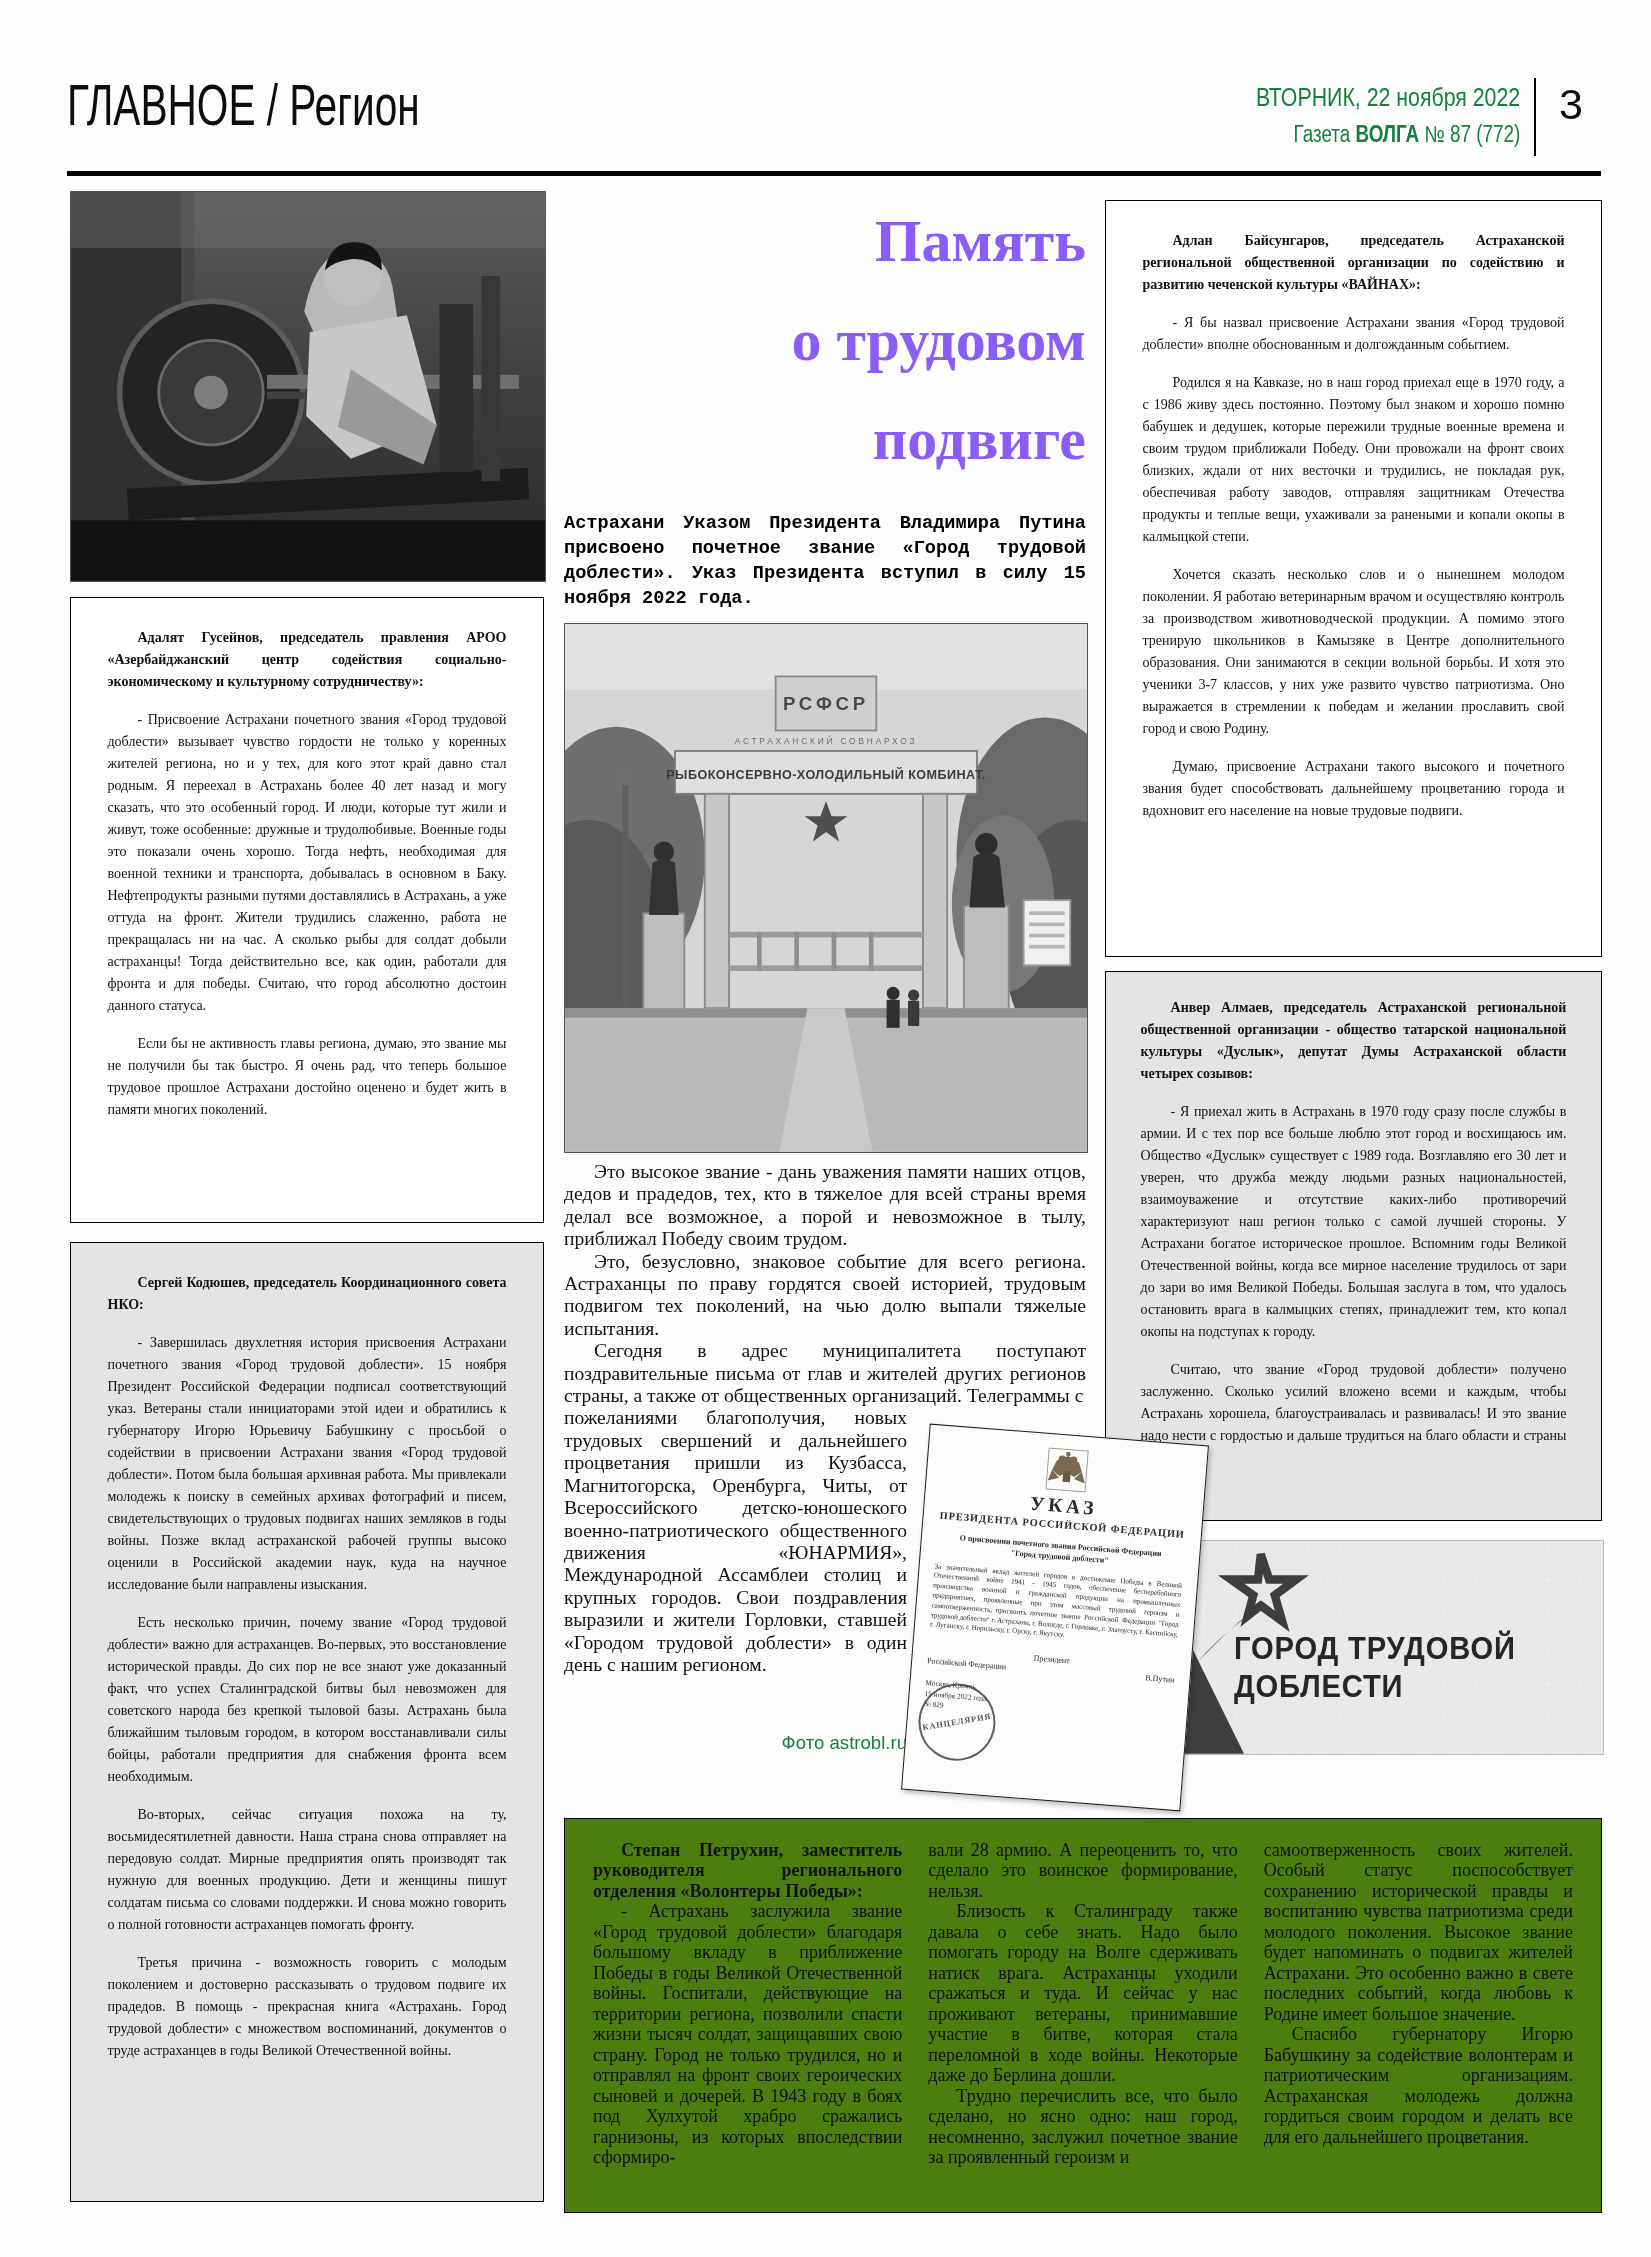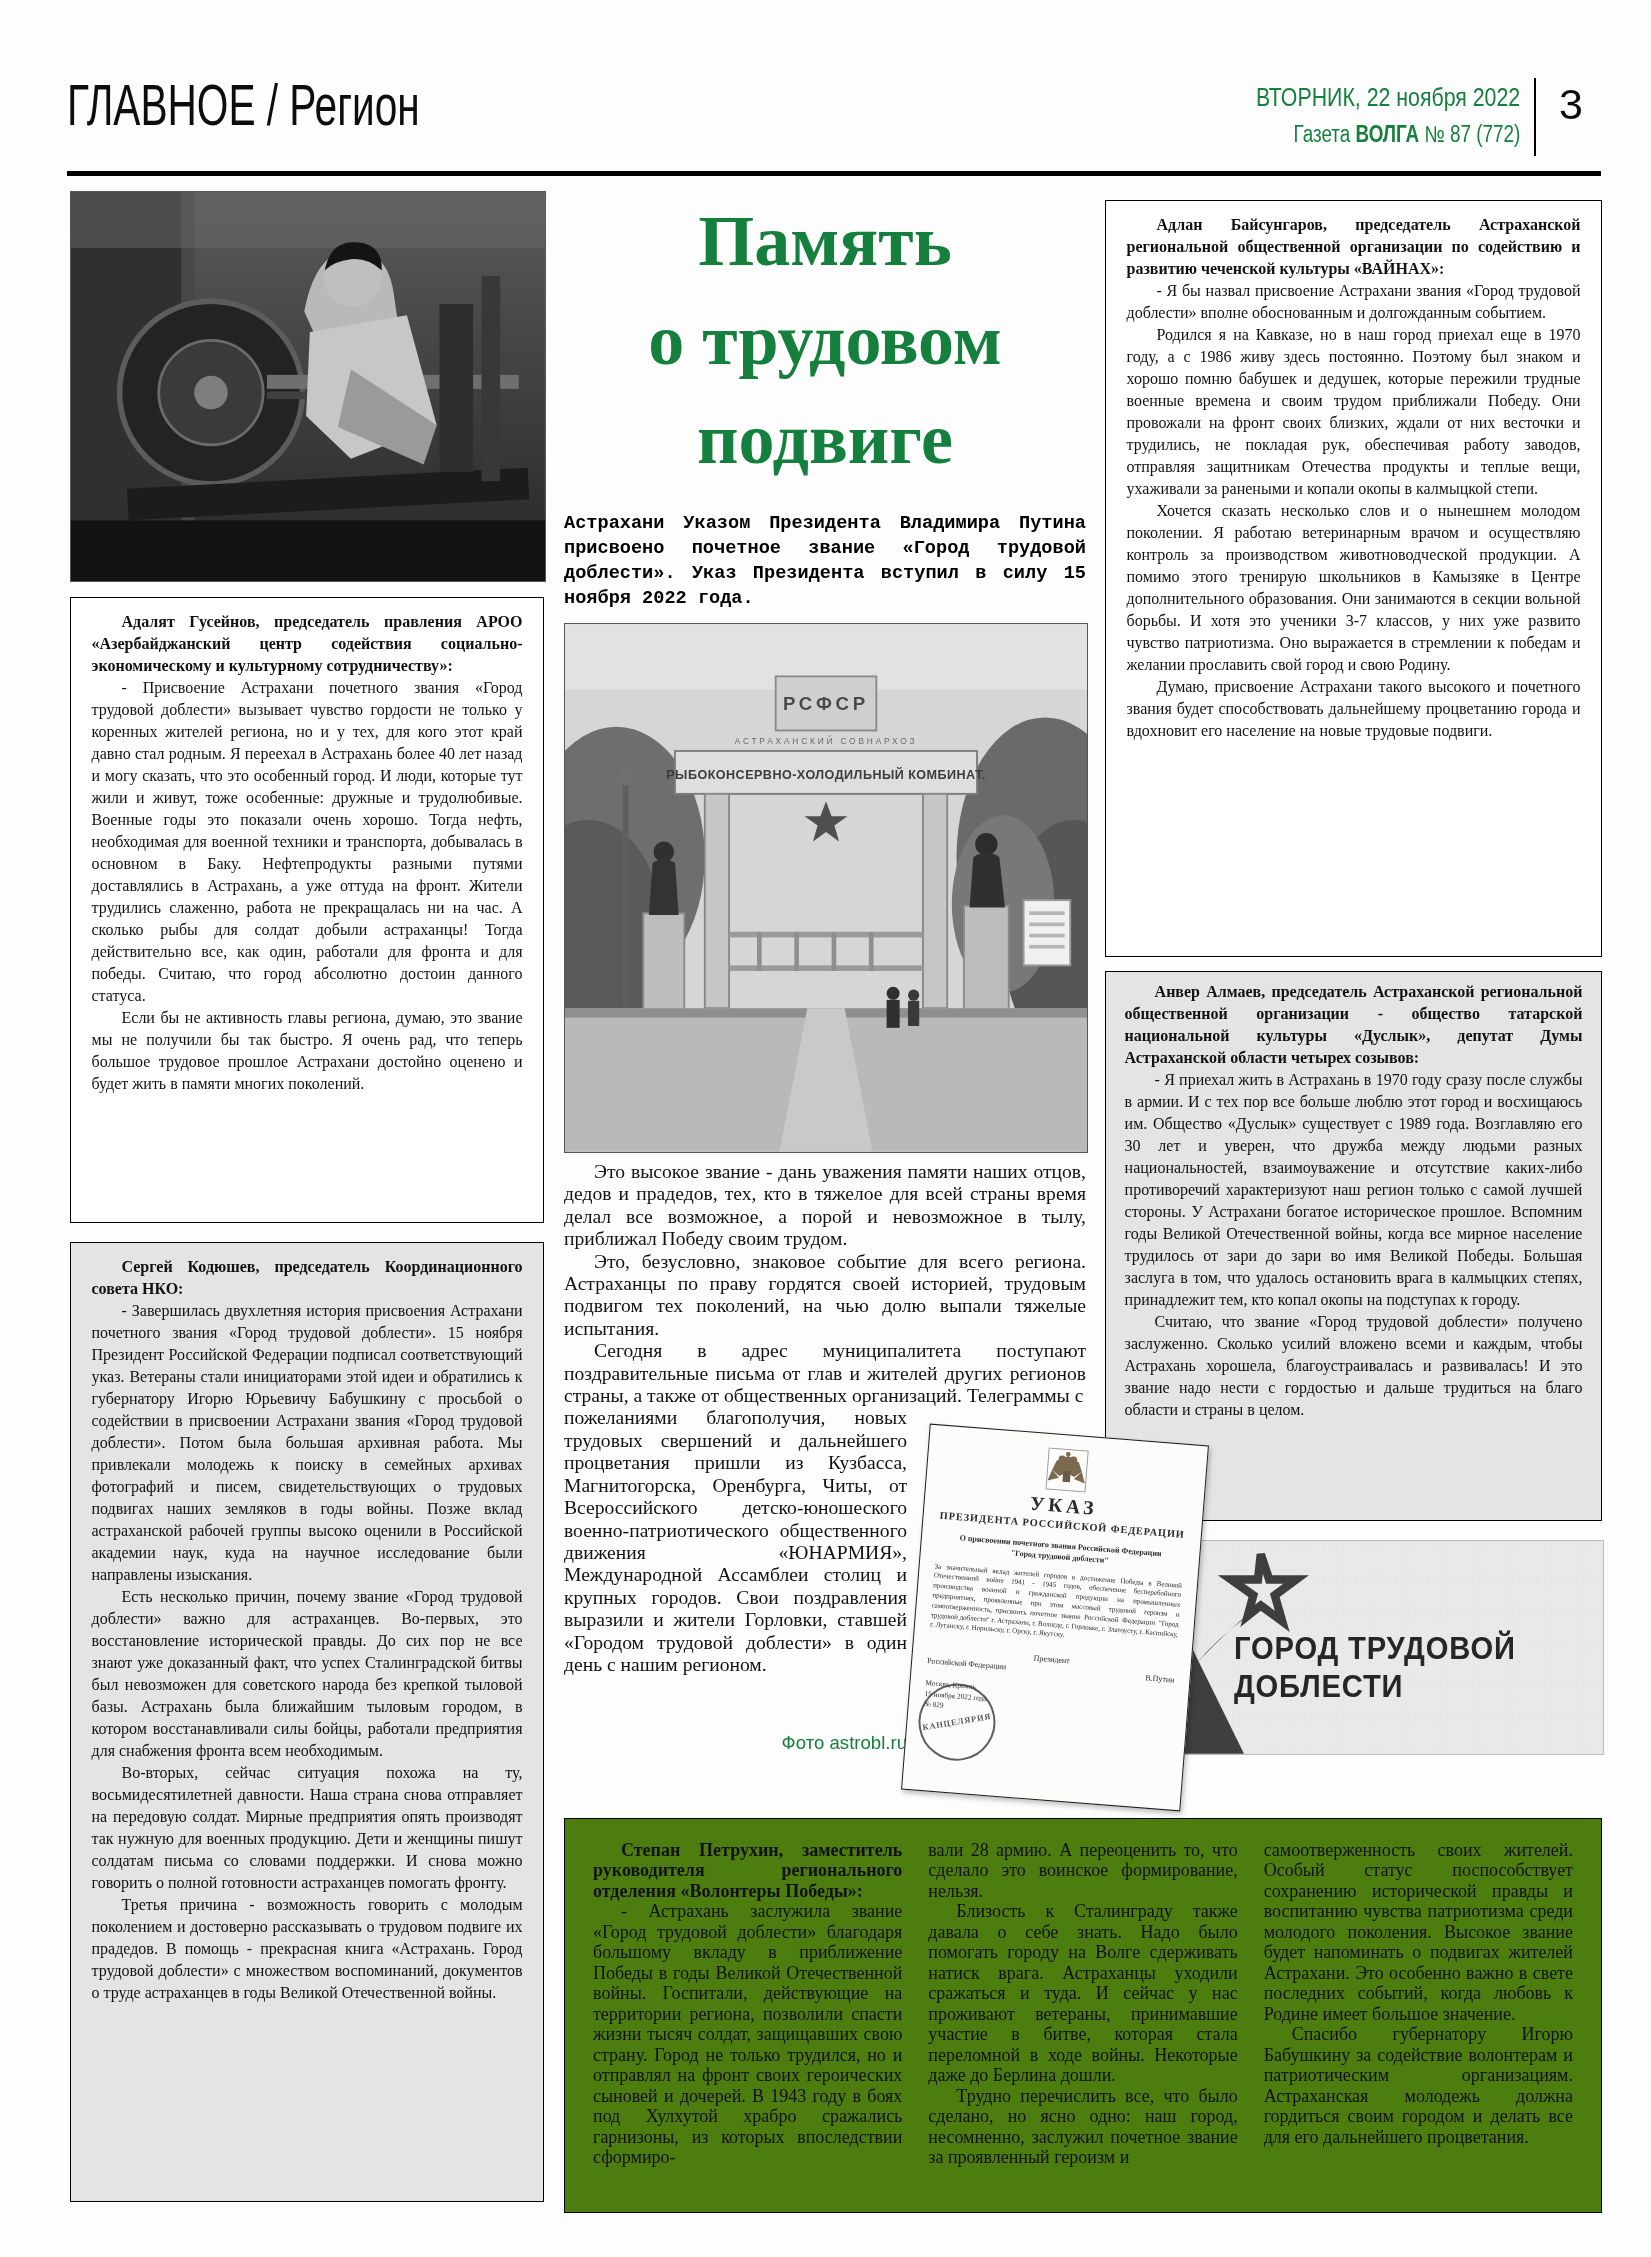--- a/index.html
+++ b/index.html
@@ -13,26 +13,26 @@
   .head-meta .l2{font-size:23px;margin-top:7.5px;transform:scaleX(.82);transform-origin:right top;white-space:nowrap;}
   .head-meta .brand{font-weight:bold;}
   .head-sep{position:absolute;left:1534px;top:78px;width:1.9px;height:78px;background:#000;}
   .page-num{position:absolute;left:1540px;top:80px;width:62px;text-align:center;
       font-family:"Liberation Sans",sans-serif;font-size:43px;color:#0d0d0d;}
   .head-rule{position:absolute;left:67px;top:171px;width:1534px;height:4.7px;background:#000;}
   
   .tbox{position:absolute;box-sizing:border-box;border:1.9px solid #000;background:#fff;
         padding:13px 20.5px;overflow:hidden;}
   .tbox.gray{background:#e4e4e4;}
-  .tbox p{margin:0;text-align:justify;text-indent:30px;font-size:16px;line-height:22px;}
+  .tbox p{margin:16px;text-align:justify;text-indent:30px;font-size:14px;line-height:22px;}
   .tbox p.hdr{font-weight:bold;}
   .noindent{text-indent:0 !important;}
   
-  .headline{position:absolute;left:564px;top:192px;width:522px;text-align:center;
-      font-weight:bold;font-size:72px;line-height:99px;font-family:"Liberation Serif",serif;color:#15803d;}
+  .headline{position:absolute;left:564px;top:192px;width:522px;text-align:right;
+      font-weight:bold;font-size:60px;line-height:99px;font-family:"Liberation Serif",serif;color:#8b5cf6;}
   .lead{position:absolute;left:564px;top:511px;width:522px;font-family:"Liberation Mono",monospace;
       font-weight:bold;font-size:18.6px;line-height:25px;text-align:justify;color:#000000;}
   .photo-frame{position:absolute;border:0.9px solid #555;overflow:hidden;background:#cfcfcf;}
   .center-text{position:absolute;left:564px;top:1161px;width:522px;}
   .center-text p{margin:0;text-align:justify;text-indent:30px;font-size:19.6px;line-height:22.4px;}
   .center-text .narrow{width:343px;}
   .photo-credit{position:absolute;left:564px;top:1732px;width:343px;text-align:right;
       font-family:"Liberation Sans",sans-serif;font-size:18.6px;color:#15803d;}
   
   .ukaz{position:absolute;left:915px;top:1434px;width:280px;height:367px;background:#fcfcfa;

